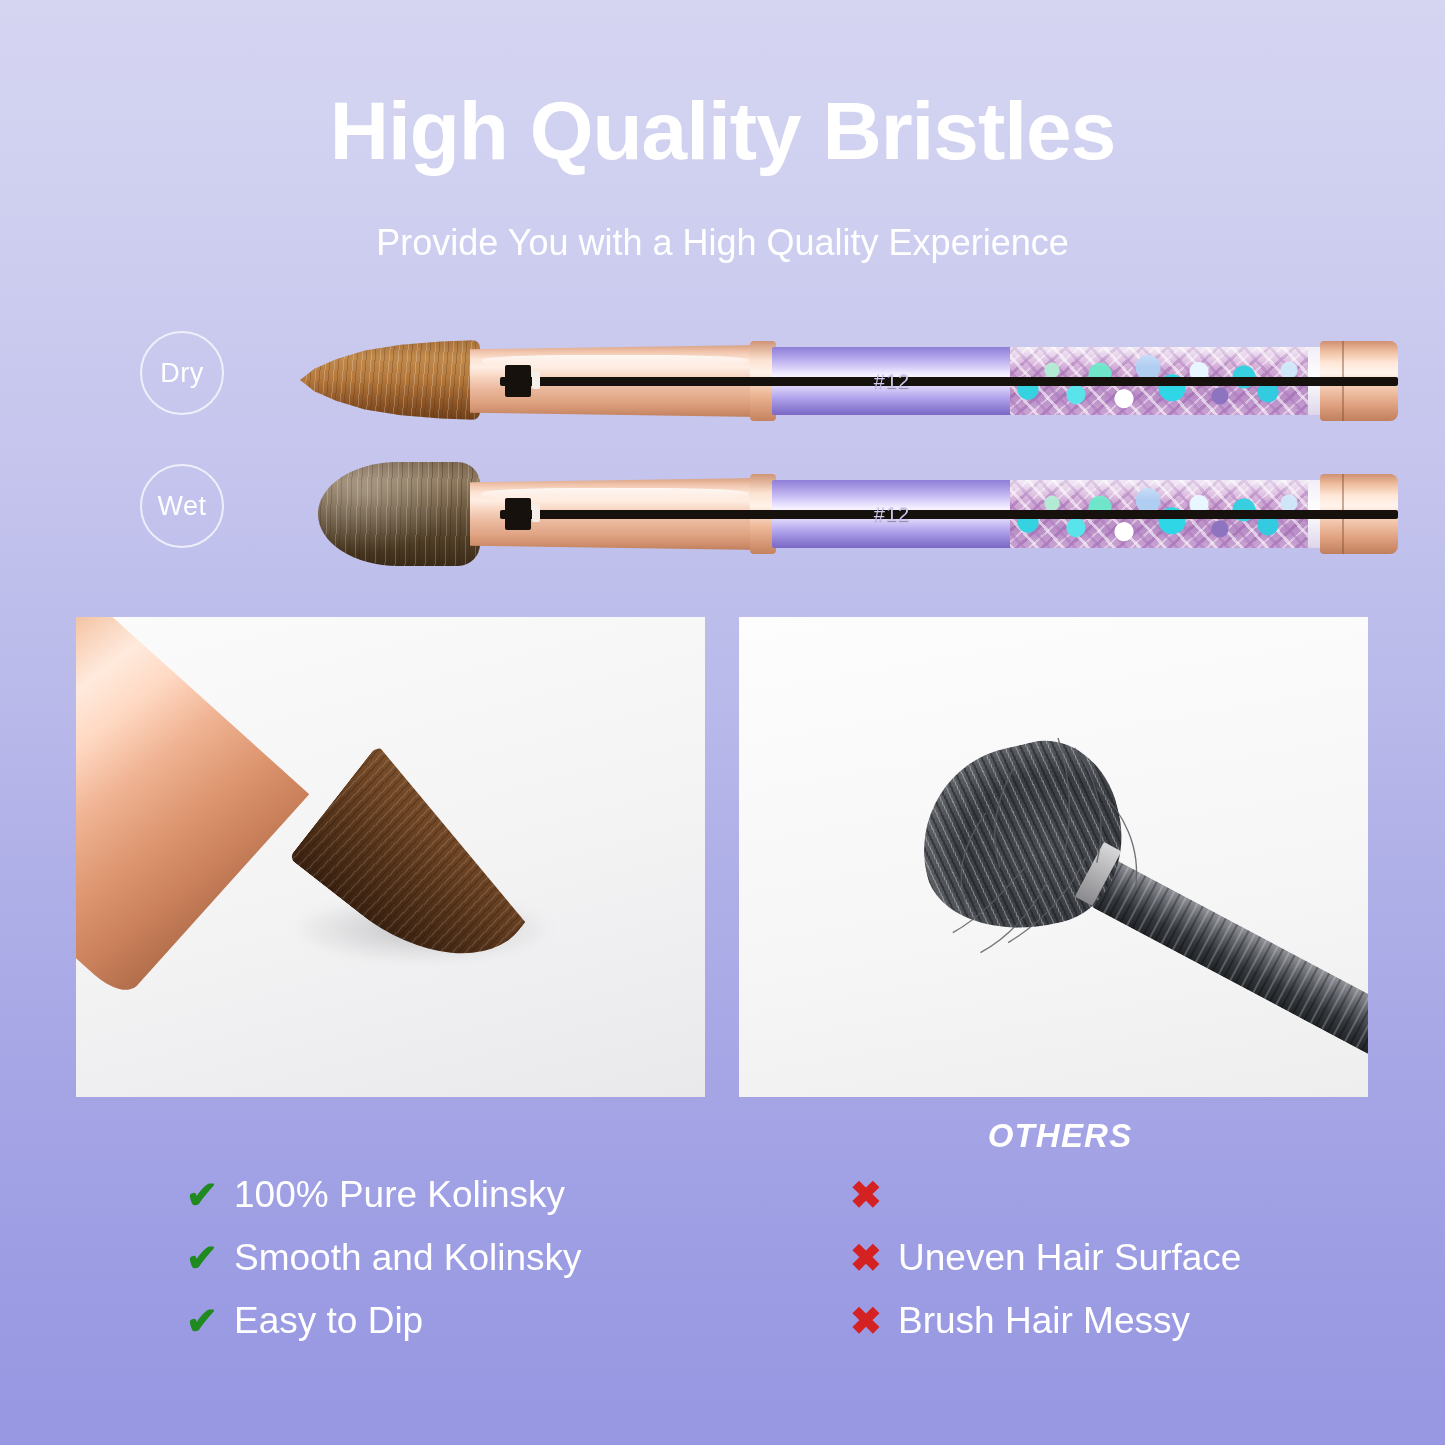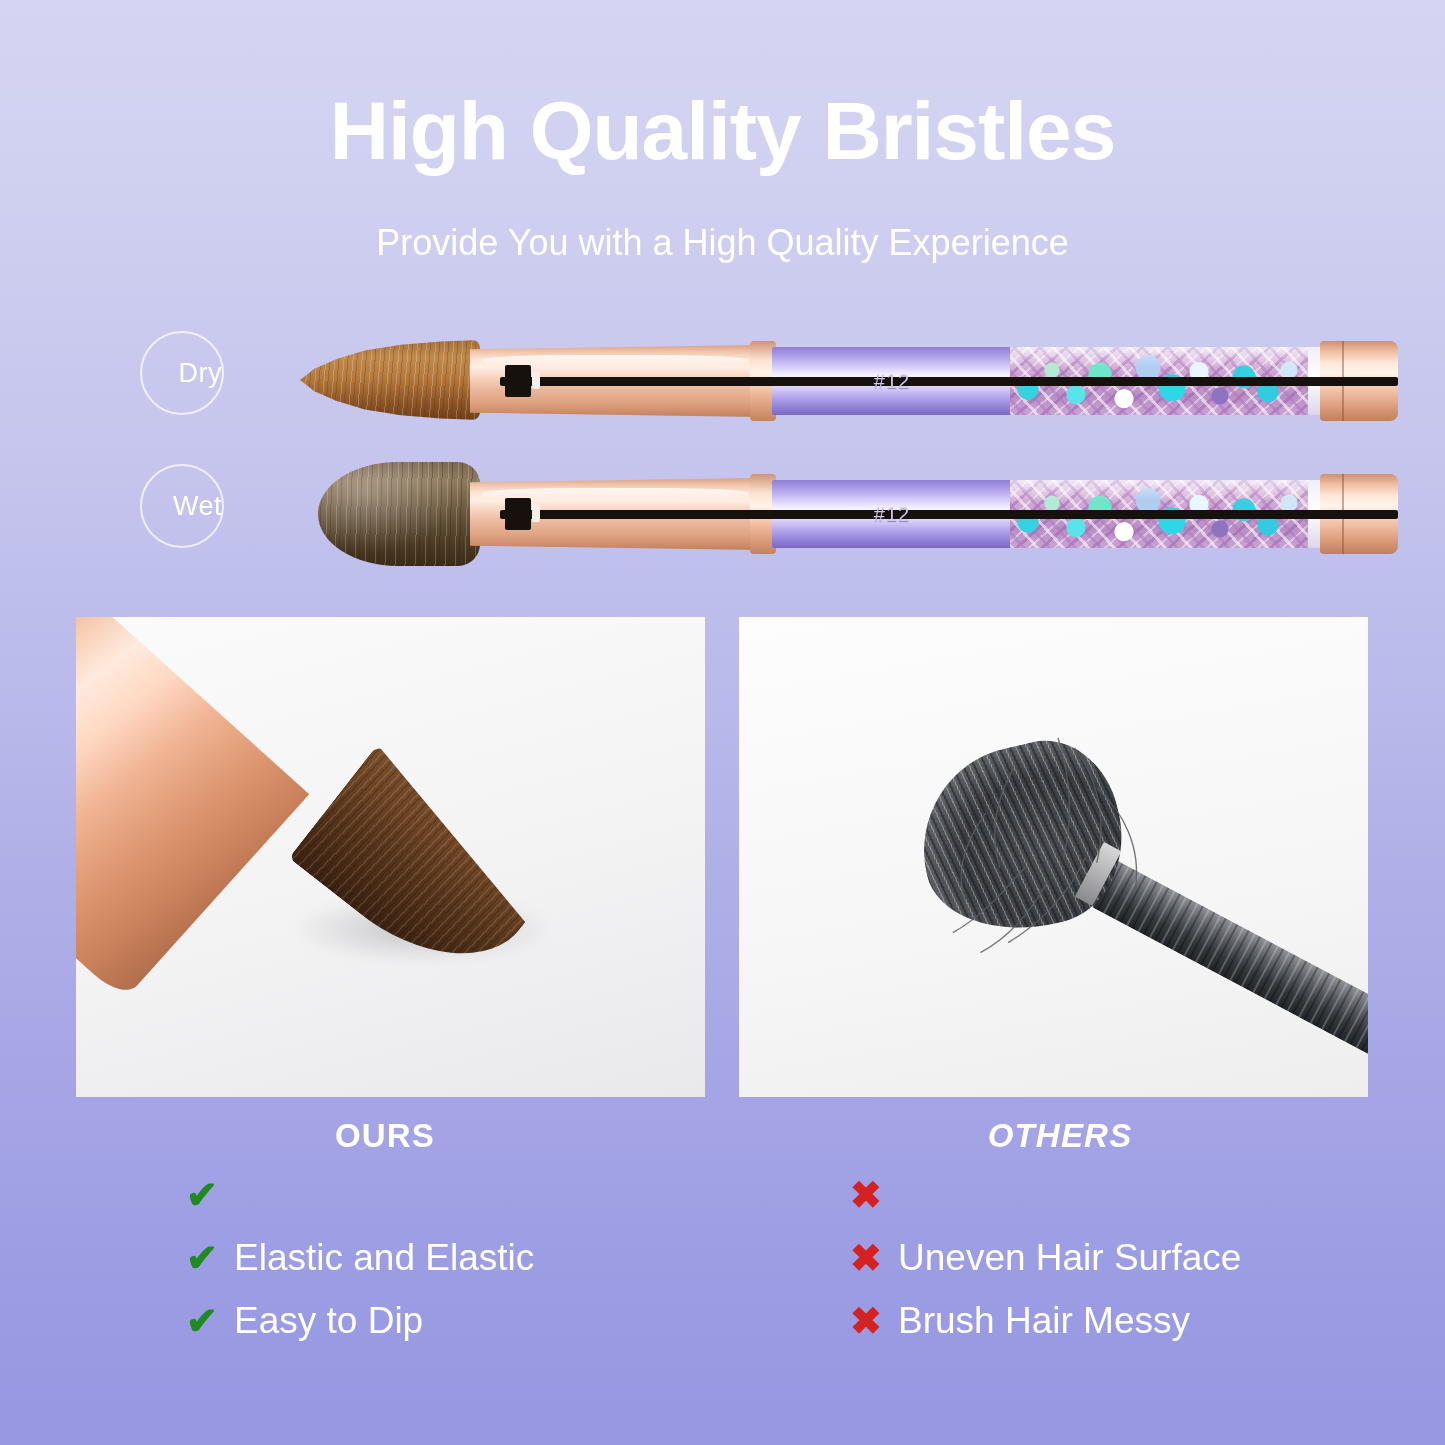--- a/index.html
+++ b/index.html
@@ -68,21 +68,21 @@
   .state-badge {
     position: absolute;
     left: 140px;
     top: 26px;
     width: 84px;
     height: 84px;
     border-radius: 50%;
     border: 2px solid rgba(255,255,255,0.72);
     display: flex;
     align-items: center;
-    justify-content: flex-end;
+    justify-content: center;
     color: #ffffff;
     font-size: 27px;
     letter-spacing: 0.5px;
   }
 
   
   .brush {
     position: absolute;
     left: 300px;
     top: 0;
@@ -531,30 +531,30 @@
         <path d="M70 30 C80 40, 86 54, 84 70"></path>
         <path d="M40 22 C34 34, 31 48, 35 62"></path>
         <path d="M30 40 C22 52, 18 66, 24 80"></path>
         <path d="M44 62 C36 72, 28 82, 18 88"></path>
         <path d="M52 68 C46 80, 38 90, 28 96"></path>
         <path d="M66 58 C60 72, 50 84, 38 92"></path>
       </g>
     </svg>
   </div>
 
-  <div class="col-heading" id="heading-ours">OURS</div>
   <div class="col-heading" id="heading-others">OTHERS</div>
 
   <ul class="feature-list" id="list-ours">
     <li class="feature-item">
       <span class="feature-icon icon-check">✔</span>
+      <span class="feature-label">100% Pure Kolinsky</span>
     </li>
     <li class="feature-item">
       <span class="feature-icon icon-check">✔</span>
-      <span class="feature-label">Elastic and Elastic</span>
+      <span class="feature-label">Smooth and Kolinsky</span>
     </li>
     <li class="feature-item">
       <span class="feature-icon icon-check">✔</span>
       <span class="feature-label">Easy to Dip</span>
     </li>
   </ul>
 
   <ul class="feature-list" id="list-others">
     <li class="feature-item">
       <span class="feature-icon icon-cross">✖</span>

